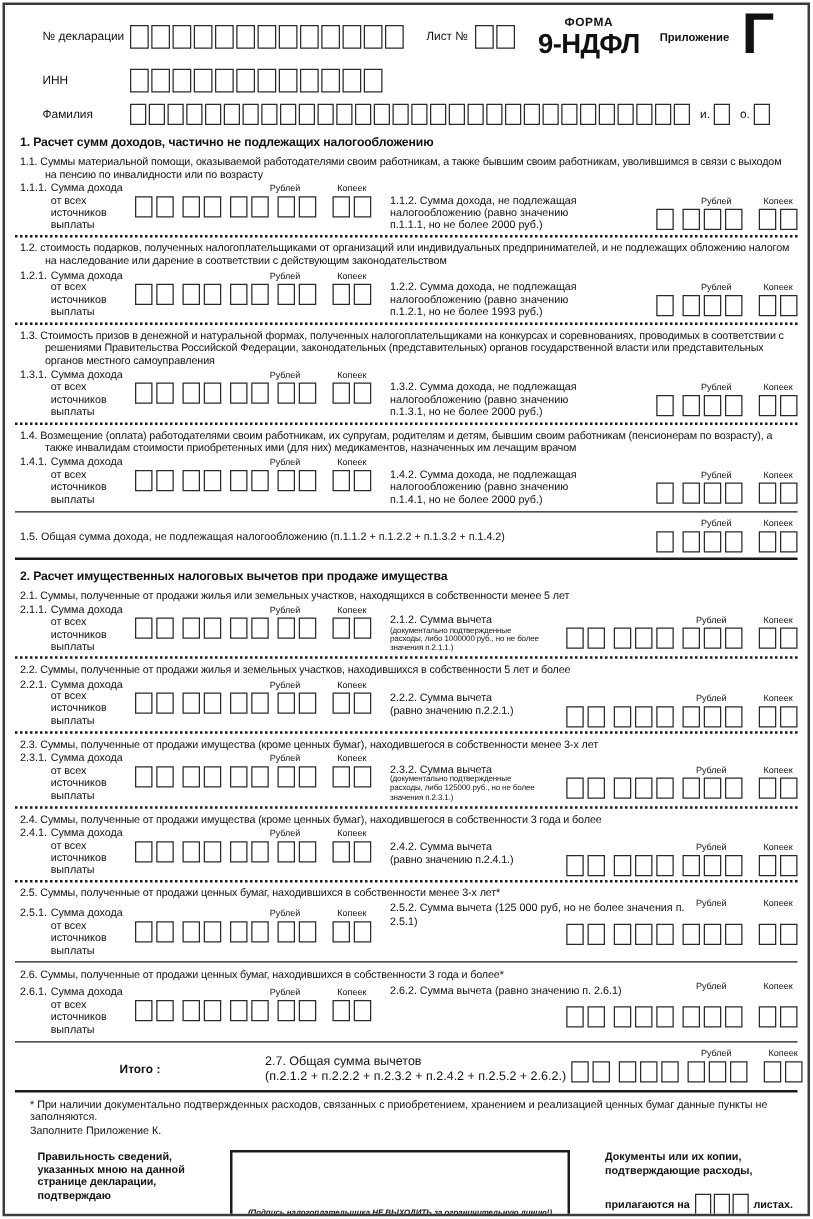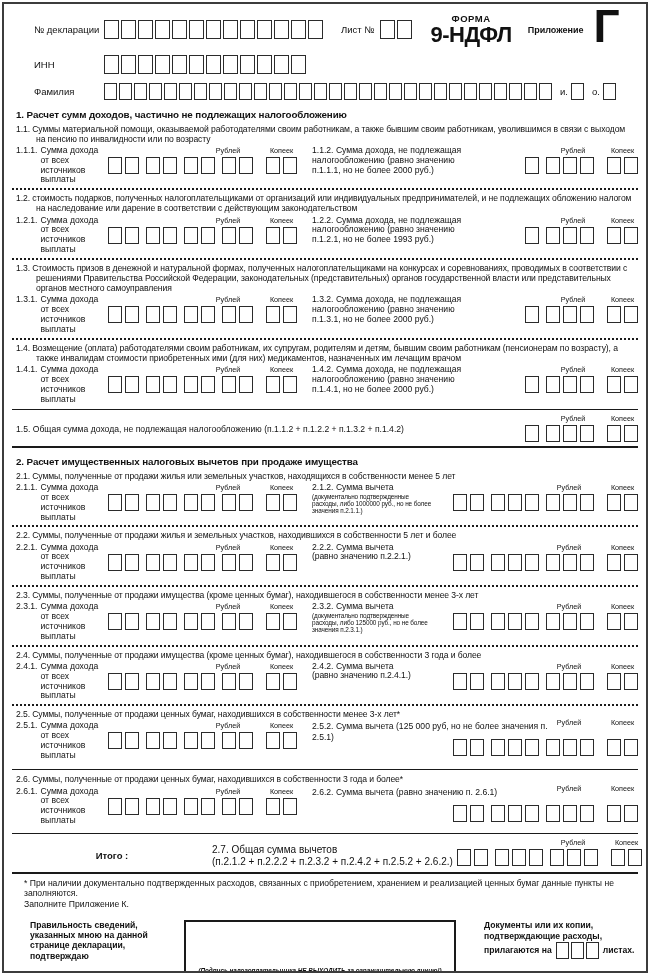--- a/index.html
+++ b/index.html
@@ -32,21 +32,21 @@
   .formtitle { text-align:center; margin-left:18px; line-height:1; }
   .formtitle .small { font-size:9.5px; font-weight:bold; letter-spacing:.5px; }
   .formtitle .big { font-size:22px; font-weight:bold; letter-spacing:-.5px; }
   .apx { font-size:9px; font-weight:bold; margin-left:16px; }
   .apx-letter { font-size:46px; font-weight:bold; line-height:.8; margin-left:10px; margin-top:-6px; }
   .initials { font-size:9.5px; margin:0 3px 0 8px; }
 
   
   .sec-title { font-size:9.8px; font-weight:bold; margin:8px 0 4px 4px; letter-spacing:-.1px; }
   .para { font-size:8.6px; line-height:1.18; margin:2px 0 2px 4px; padding-left:20px; text-indent:-20px; width:620px; letter-spacing:-.1px; }
-  .frow { display:flex; align-items:flex-start; margin:2px 0 3px 0; }
+  .frow { display:flex; align-items:flex-end; margin:2px 0 3px 0; }
   .cell-l { width:300px; display:flex; flex:none; }
   .ilabel { display:flex; font-size:8.6px; line-height:1.15; padding-left:4px; width:96px; flex:none; }
   .ilabel .num { margin-right:3px; white-space:nowrap; }
   .ilabel .itxt { width:70px; }
   .cell-r { flex:1; display:flex; justify-content:space-between; }
   .rlabel { width:160px; font-size:8.6px; line-height:1.15; flex:none; }
   .rlabel2 { width:122px; font-size:8.6px; line-height:1.12; flex:none; }
   .note { font-size:6.4px; line-height:1.12; letter-spacing:-.1px; }
   .note.big { font-size:8.6px; }
   .cell-r.rel { position:relative; display:block; }
@@ -65,21 +65,21 @@
   .totrow .tot { width:200px; font-weight:bold; font-size:9.5px; text-align:center; padding-top:12px; flex:none; }
   .totrow .mid { width:245px; font-size:10px; line-height:1.2; padding-top:6px; flex:none; }
   .footnote { font-size:8.6px; line-height:1.25; margin:4px 0 0 12px; width:634px; }
 
   
   .bottom { display:flex; margin-top:10px; align-items:flex-start;font-weight:bold; }
   .confirm { width:158px; font-size:8.6px; line-height:1.2; padding-left:18px; flex:none; }
   .signbox { width:272px; height:58px; border:2.5px solid #1a1a1a; margin-left:14px; position:relative; flex:none; }
   .signbox .cap { position:absolute; bottom:2px; left:0; right:0; text-align:center; font-size:6.3px; font-style:italic; }
   .docs { margin-left:28px; font-size:8.6px; line-height:1.25; }
-  .docs .ln3 { display:flex; align-items:center; gap:4px; margin-top:1px;justify-content:center; }
+  .docs .ln3 { display:flex; align-items:center; gap:4px; margin-top:14px;justify-content:center; }
 </style>
 </head>
 <body>
 
 <div class="page">
 
   <div class="hrow">
     <span class="hlabel">№ декларации</span>
     <span class="hgrp">
         <span class="box"></span>

